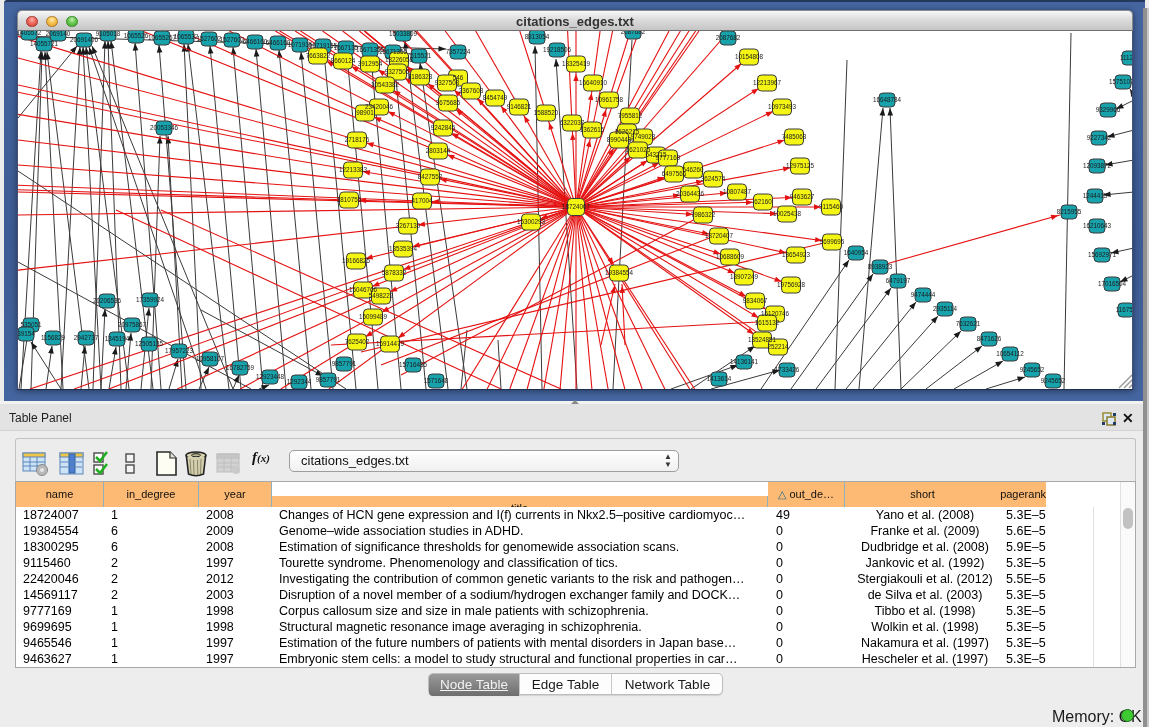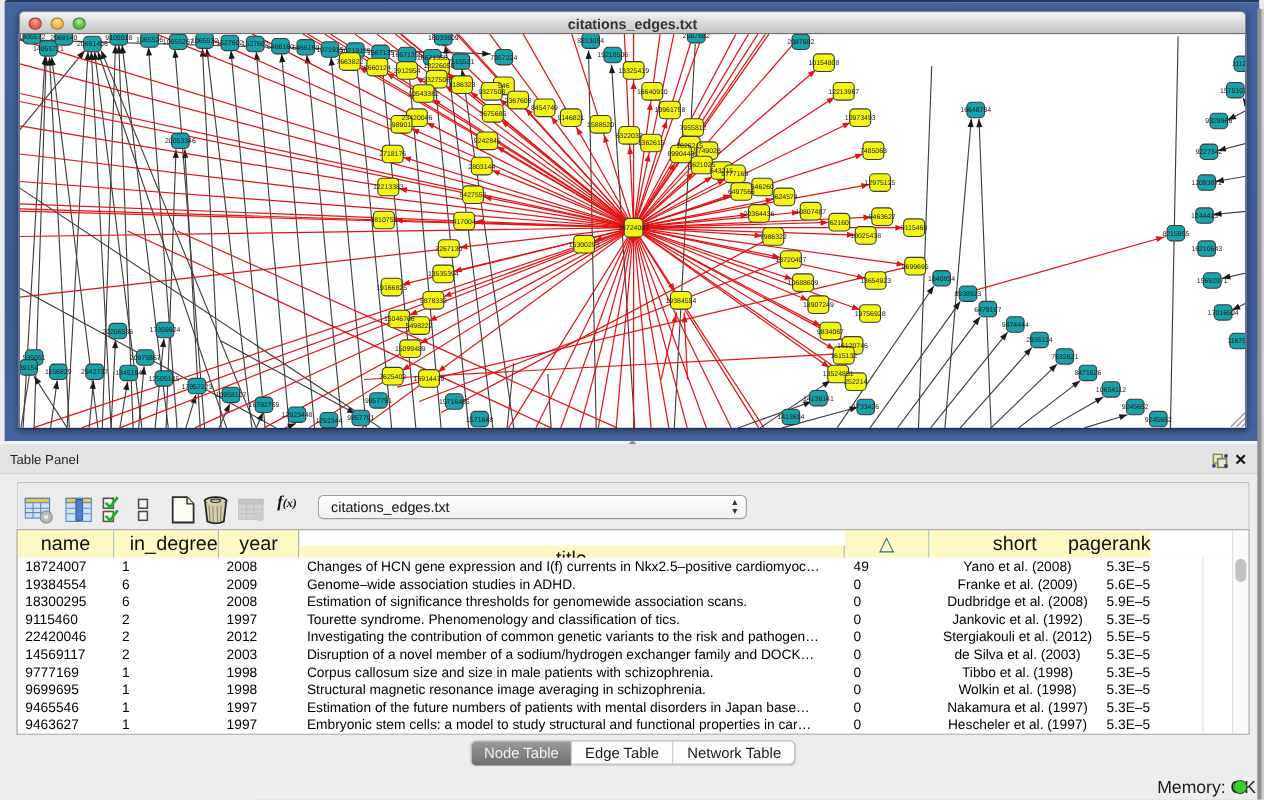--- a/index.html
+++ b/index.html
@@ -39,38 +39,38 @@
 #tptitle .tpt { position:absolute; left:9px; top:7px; font-size:12px; color:#1f1f1f; }
 #tpfloat { position:absolute; left:1102px; top:8px; }
 #tpclose { position:absolute; left:1122px; top:6px; font-size:14px; font-weight:700; color:#111; }
 #toolpanel { position:absolute; left:15px; top:34px; width:1121px; height:230px;
   background:#ececec; border:1px solid #c2c2c2; border-radius:3px 3px 0 0; border-bottom:none; }
 .ticon { position:absolute; top:12px; }
 #combo { position:absolute; left:273px; top:11px; width:390px; height:22px;
   background:linear-gradient(#ffffff,#f0f0f0); border:1px solid #9e9e9e; border-radius:5px;
   font-size:13px; color:#111; line-height:20px; padding-left:11px; }
 #combo .spin { position:absolute; right:6px; top:2px; font-size:8px; color:#333; line-height:8px; }
-.hc { position:absolute; top:0; height:25px; background:#fef9c3; border-right:1px solid #8fb0c0;
-  font-size:18px; color:#111; text-align:center; line-height:25px; }
+.hc { position:absolute; top:0; height:25px; background:#fdba74; border-right:1px solid #8fb0c0;
+  font-size:11px; color:#111; text-align:center; line-height:25px; }
 .trow { position:absolute; left:0; width:1120px; height:16px; font-size:12.5px; color:#000; }
 .trow span { position:absolute; top:0; line-height:16px; white-space:nowrap; }
 .c1 { left:7px; } .c2 { left:95px; } .c3 { left:190px; } .c4 { left:263px; }
 .c5 { left:760px; } .c6 { left:832px; width:154px; text-align:center; } .c7 { left:990px; }
 #tframe { position:absolute; left:15px; top:481px; width:1121px; height:187px;
   border:1px solid #a8a8a8; background:transparent; }
 #colline { position:absolute; left:1093px; top:507px; width:1px; height:160px; background:#e2e2e2; }
 #vsb { position:absolute; left:1120px; top:482px; width:15px; height:185px; background:#fafafa; border-left:1px solid #e0e0e0; }
 #vsb .thumb { position:absolute; left:2px; top:26px; width:10px; height:21px; background:#c2c2c2; border-radius:5px; }
 
 #tabs { position:absolute; left:428px; top:673px; width:295px; height:22px;
   background:#fdfdfd; border:1px solid #bdbdbd; border-radius:5px;
   box-shadow:0 1px 1px rgba(0,0,0,.12); font-size:13.5px; }
 #tabs .seg { position:absolute; top:0; height:22px; line-height:21px; text-align:center; color:#1a1a1a; }
 #seg1 { left:0; width:90px; background:linear-gradient(#9a9a9a,#6e6e6e); color:#f2f2f2 !important;
-  border-radius:4px 0 0 4px; }
+  border-radius:4px 0 0 4px;text-decoration:underline; }
 #seg2 { left:90px; width:92px; border-left:1px solid #c9c9c9; }
 #seg3 { left:182px; width:112px; border-left:1px solid #c9c9c9; }
 #memory { position:absolute; left:1052px; top:708px; font-size:16px; color:#1a1a1a; }
 #memdot { position:absolute; left:1121px; top:709px; width:13px; height:13px; border-radius:50%;
   background:#3ecb31; border:1.5px solid #1e661e; }
 </style></head>
 <body>
 <div id="page">
   <div id="leftstrip"></div>
   <div id="desk"></div>
@@ -772,21 +772,21 @@
           <line x1="2" y1="12" x2="24" y2="12" stroke="#9a9a9a"></line>
           <line x1="2" y1="16" x2="24" y2="16" stroke="#9a9a9a"></line>
           <circle cx="21" cy="19" r="4" fill="#b0b0b0"></circle>
         </svg>
       <div class="ticon" style="left:236px; top:10px; font-family:'Liberation Serif',serif; font-style:italic; font-weight:700; font-size:15px; color:#111;">f<span style="font-size:11px">(x)</span></div>
       <div id="combo">citations_edges.txt<div class="spin">▲<br>▼</div></div>
     </div>
   </div>
   <div id="thead2" style="position:absolute; left:16px; top:482px; width:1119px; height:25px; background:#fff;">
     <div class="hc" style="left:0; width:88px;">name</div>
-    <div class="hc" style="left:88px; width:95px;text-align:right;">in_degree</div>
+    <div class="hc" style="left:88px; width:95px;">in_degree</div>
     <div class="hc" style="left:183px; width:73px;">year</div>
     <div class="hc" style="left:256px; width:496px;margin-top:14px;">title</div>
     <div class="hc" style="left:752px; width:77px;"><span style="color:#2a6a8a">△</span> out_de…</div>
     <div class="hc" style="left:829px; width:156px;">short</div>
     <div class="hc" style="left:938px; width:92px; border-right:none;text-align:right;">pagerank</div>
   </div>
   <div id="tbody2" style="position:absolute; left:16px; top:507px; width:1119px; height:161px; background:#fff;">
     <div class="trow" style="top:0px">
 <span class="c1">18724007</span>
         <span class="c2">1</span>

